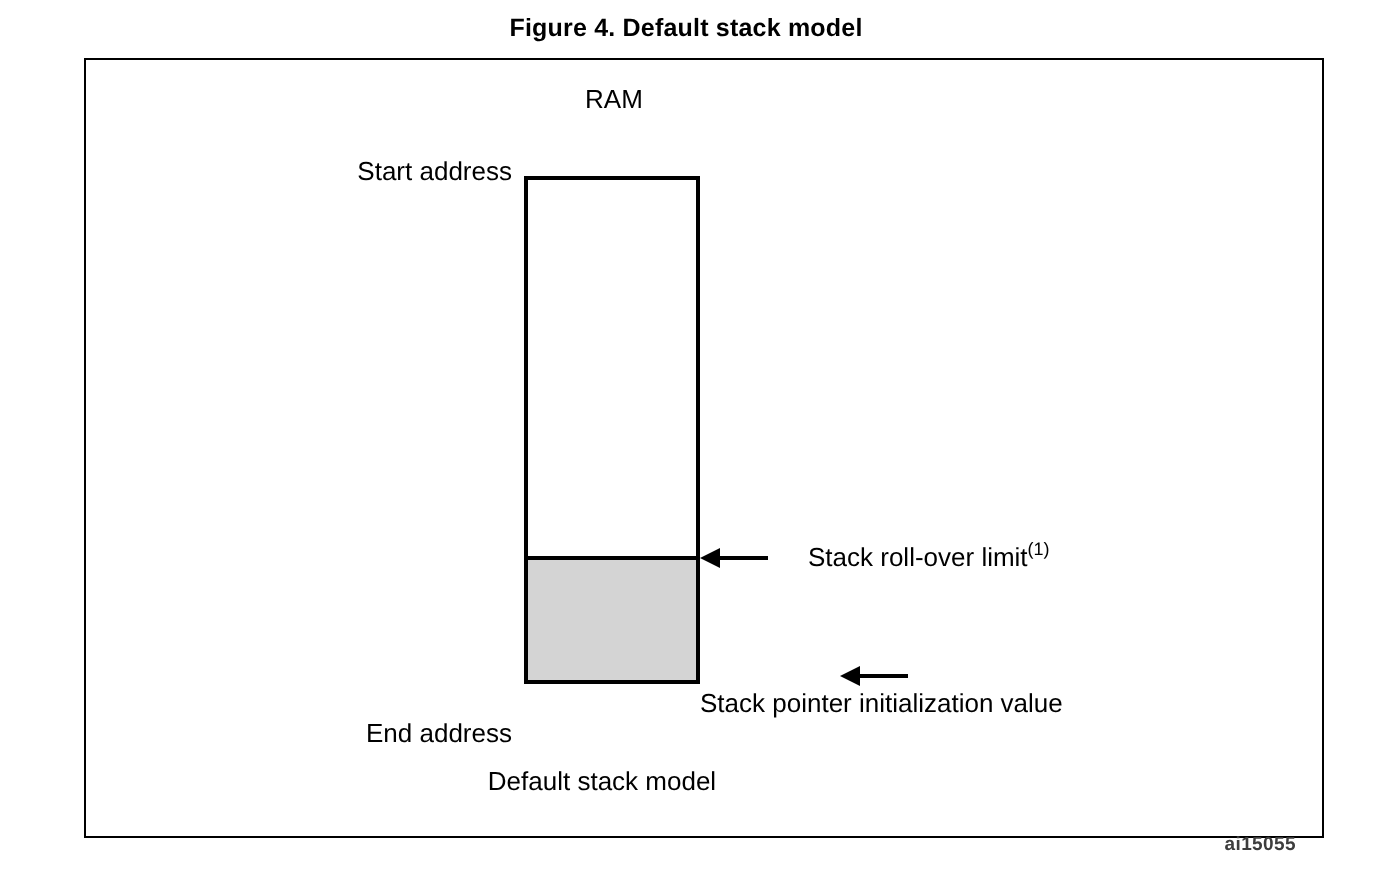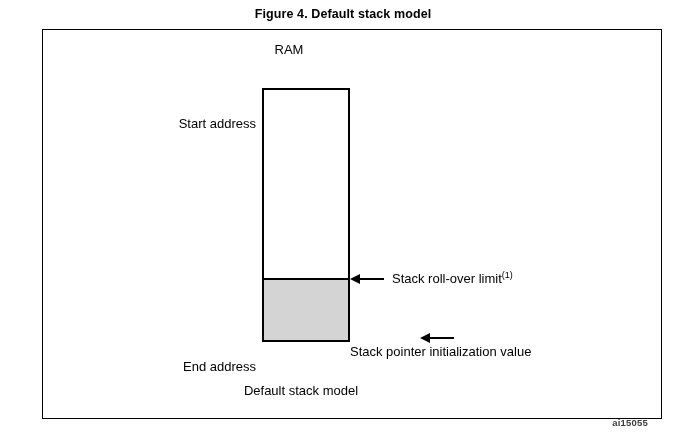--- a/index.html
+++ b/index.html
@@ -38,21 +38,21 @@
     width: 620px;
     height: 390px;
     border: 1.3px solid #000000;
     box-sizing: border-box;
     background: #ffffff;
   }
 
   
   #ram-label {
     position: absolute;
-    left: 224px;
+    left: 242px;
     top: 42px;
     width: 130px;
     text-align: center;
     font-size: 13px;
     white-space: nowrap;
   }
 
   
   #memory-block {
     position: absolute;
@@ -97,21 +97,20 @@
   .addr-label {
     position: absolute;
     text-align: right;
     font-size: 13px;
     white-space: nowrap;
   }
   #start-address-label {
     left: 62px;
     top: 78px;
     width: 194px;
-    margin-top: 38px;
   }
   #end-address-label {
     left: 62px;
     top: 331px;
     width: 194px;
     margin-top: 28px;
   }
 
   
   .annotation {
@@ -149,20 +148,21 @@
     font-size: 13px;
   }
   .annotation-text sup {
     font-size: 9px;
     vertical-align: super;
     line-height: 0;
   }
   #rollover-annotation {
     left: 350px;
     top: 271px;
+    gap: 12px;
   }
   #sp-init-annotation {
     left: 350px;
     top: 332px;
     flex-direction: column;
   }
 
   
   #model-caption {
     position: absolute;

